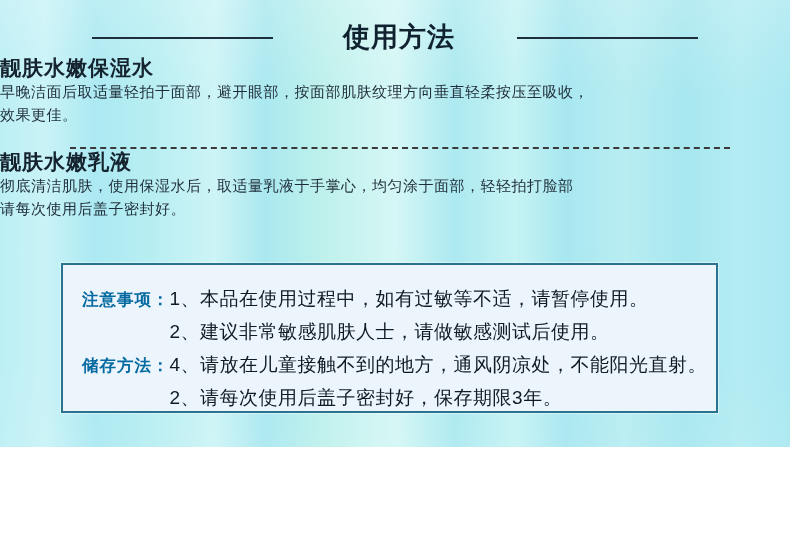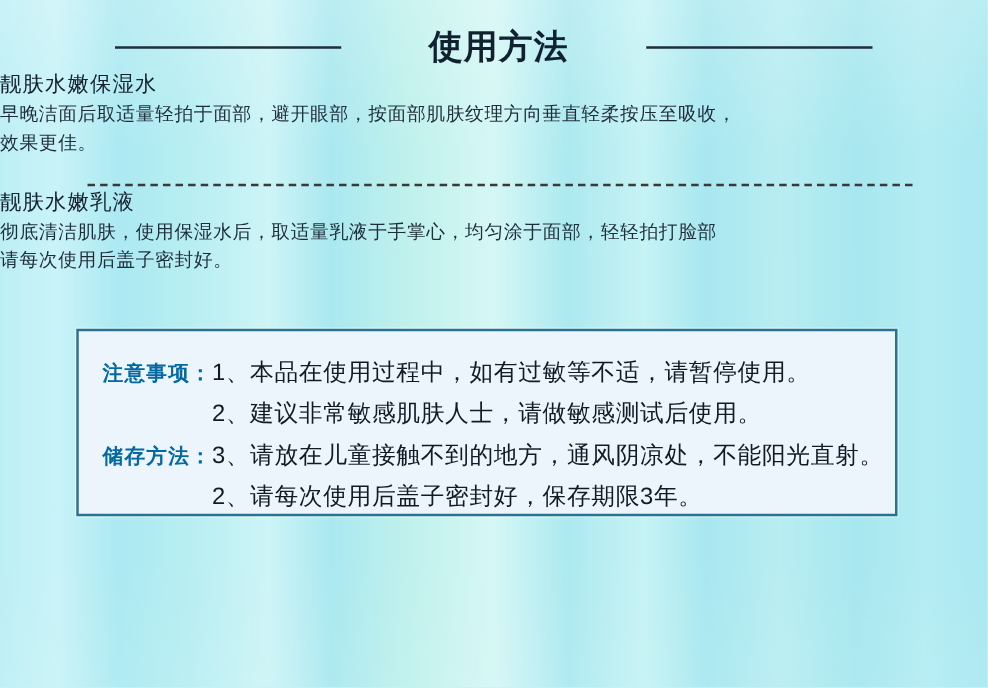--- a/index.html
+++ b/index.html
@@ -4,21 +4,21 @@
 <style>
   * { box-sizing: content-box; }
   html, body { margin: 0; padding: 0; }
   body {
     font-family: "Liberation Sans", "DejaVu Sans", sans-serif;
     width: 790px;
   }
   .page {
     position: relative;
     width: 790px;
-    height: 550px;
+    height: 447px;
     overflow: hidden;
     background-color: #aae8f1;
     background-image:
       linear-gradient(180deg, rgba(255,255,255,0.18) 0%, rgba(255,255,255,0) 22%, rgba(255,255,255,0) 80%, rgba(255,255,255,0.06) 100%),
       linear-gradient(90deg,
         #bceff5 0px, #c9f3f7 45px, #ace9f2 95px, #b7eef2 150px,
         #cdf4f6 215px, #aae8f0 265px, #bff1ec 325px, #d5f7f5 395px,
         #ace9f0 455px, #c6f3f4 515px, #a8e7f0 565px, #b8edf2 625px,
         #a7e7ef 685px, #b4ecf3 740px, #aae8f1 790px);
   }
@@ -38,23 +38,23 @@
   .rule-right { margin-left: 62px; }
   .title {
     font-size: 27px;
     line-height: 35px;
     font-weight: 700;
     color: #10212f;
     letter-spacing: 1px;
   }
   h2.section-heading {
     margin: 0;
-    font-size: 17px;
+    font-size: 21px;
     line-height: 25px;
-    font-weight: 400;
+    font-weight: 700;
     color: #15232f;
     letter-spacing: 1px;
   }
   .s1-heading { margin: 46px 0 0 84px; }
   .s2-heading { margin: 19px 0 0 84px; }
   p.section-body {
     margin: 0;
     font-size: 15px;
     line-height: 23px;
     color: #1e2d3a;
@@ -128,20 +128,20 @@
       <span class="nb-label">注意事项：</span>
       <div class="nb-items">
         <p class="nb-item">1、本品在使用过程中，如有过敏等不适，请暂停使用。</p>
         <p class="nb-item">2、建议非常敏感肌肤人士，请做敏感测试后使用。</p>
       </div>
     </div>
 
     <div class="nb-row nb-row-2">
       <span class="nb-label">储存方法：</span>
       <div class="nb-items">
-        <p class="nb-item">3、请放在儿童接触不到的地方，通风阴凉处，不能阳光直射。</p>
+        <p class="nb-item">4、请放在儿童接触不到的地方，通风阴凉处，不能阳光直射。</p>
         <p class="nb-item">2、请每次使用后盖子密封好，保存期限3年。</p>
       </div>
     </div>
 
   </div>
 
 </div>
 
 </body></html>

